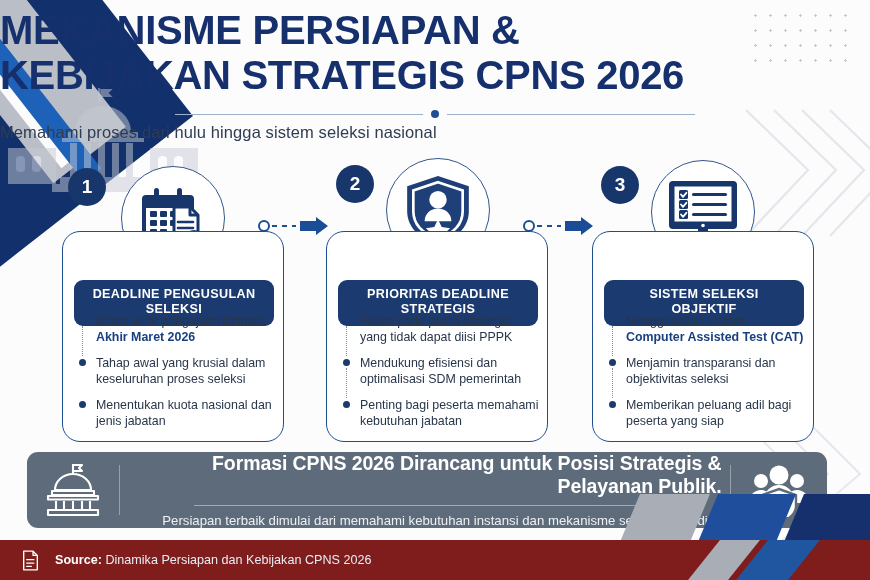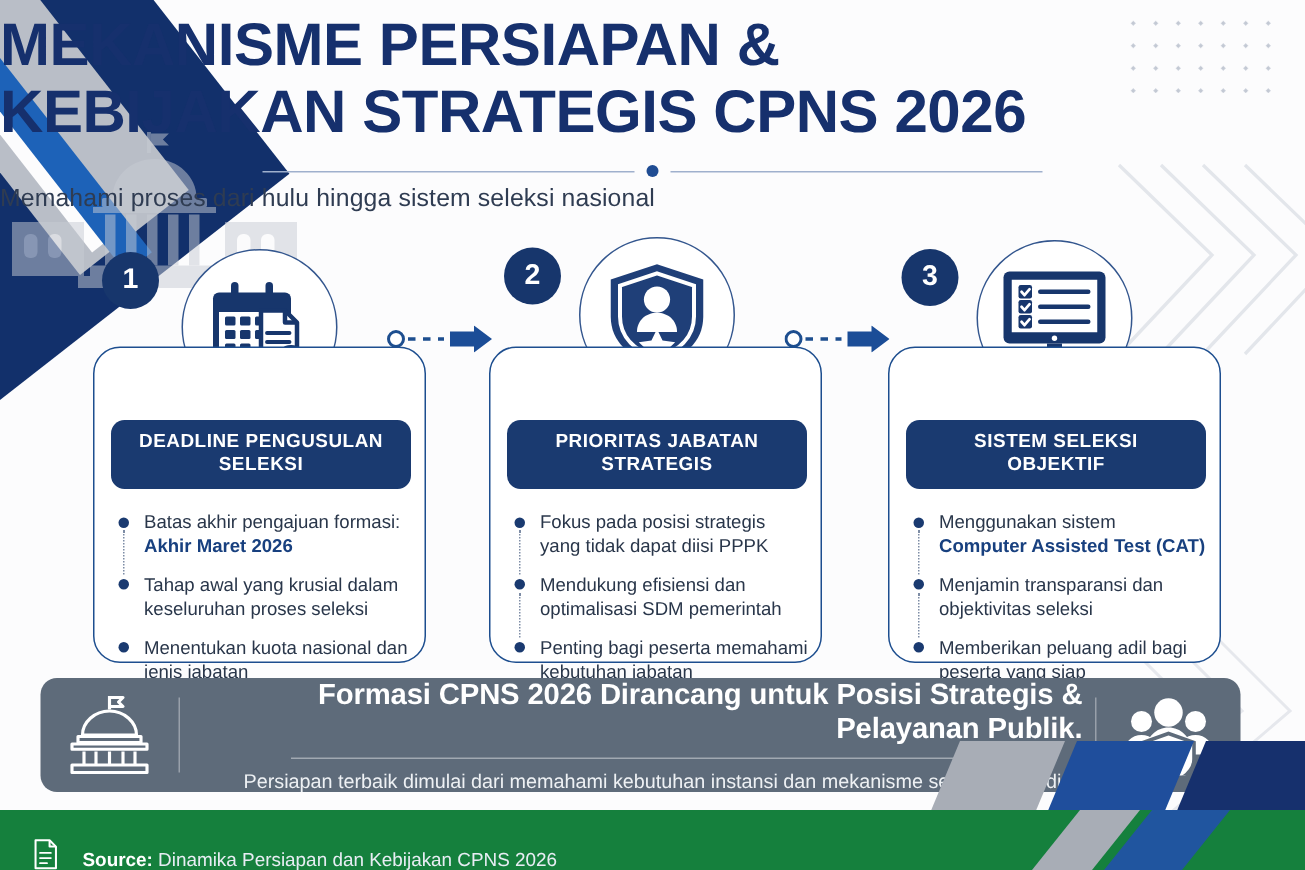--- a/index.html
+++ b/index.html
@@ -113,21 +113,21 @@
     border-radius: 9px;
     color: #ffffff;
     font-size: 12.6px;
     font-weight: bold;
     letter-spacing: .35px;
     text-align: center;
     padding: 7px 4px 8px;
     line-height: 1.22;
   }
 
-  .card-list { position: absolute; top: 108px; left: 14px; width: 198px; }
+  .card-list { position: absolute; top: 81px; left: 14px; width: 198px; }
   .bullet-row { position: relative; padding-left: 19px; margin-bottom: 9px; }
   .bullet-row:last-child { margin-bottom: 0; }
   .bullet-dot {
     position: absolute; left: 2px; top: 4.5px;
     width: 7px; height: 7px; border-radius: 50%;
     background: #1a3a70;
   }
   .bullet-line {
     position: absolute; left: 5px; top: 13px; bottom: -10px;
     width: 0; border-left: 1.4px dotted #7d8ca5;
@@ -187,22 +187,22 @@
     margin: 7px auto 7px; width: 78%;
   }
   .banner-sub { color: #eef1f4; font-size: 13.2px; }
   .banner-icon-right { width: 96px; display: flex; justify-content: center; }
 
   
   .footer {
     position: absolute;
     left: 0; bottom: 0;
     width: 870px; height: 40px;
-    background: #15803d;
-    display: flex; align-items: flex-end;
+    background: #7f1d1d;
+    display: flex; align-items: center;
     overflow: hidden;
   }
   .footer-icon { margin-left: 22px; display: flex; }
   .footer-text { margin-left: 16px; color: #e8edf4; font-size: 12.6px; }
   .footer-text b { color: #ffffff; font-weight: bold; }
   .footer-bands { position: absolute; right: 0; top: 0; height: 40px; width: 260px; }
 </style>
 </head>
 <body>
 
@@ -384,21 +384,21 @@
         <div class="bullet-row">
           <span class="bullet-dot"></span>
           <span class="bullet-line"></span>
           <div class="bullet-text">Menentukan kuota nasional dan jenis jabatan</div>
         </div>
       </div>
     </div>
 
     <div class="card card-2">
       <div class="card-badge">
-        <span>PRIORITAS JABATAN</span><br>
+        <span>PRIORITAS DEADLINE</span><br>
         <span>STRATEGIS</span>
       </div>
       <div class="card-list">
         <div class="bullet-row">
           <span class="bullet-dot"></span>
           <span class="bullet-line"></span>
           <div class="bullet-text">Fokus pada posisi strategis yang tidak dapat diisi PPPK</div>
         </div>
         <div class="bullet-row">
           <span class="bullet-dot"></span>

